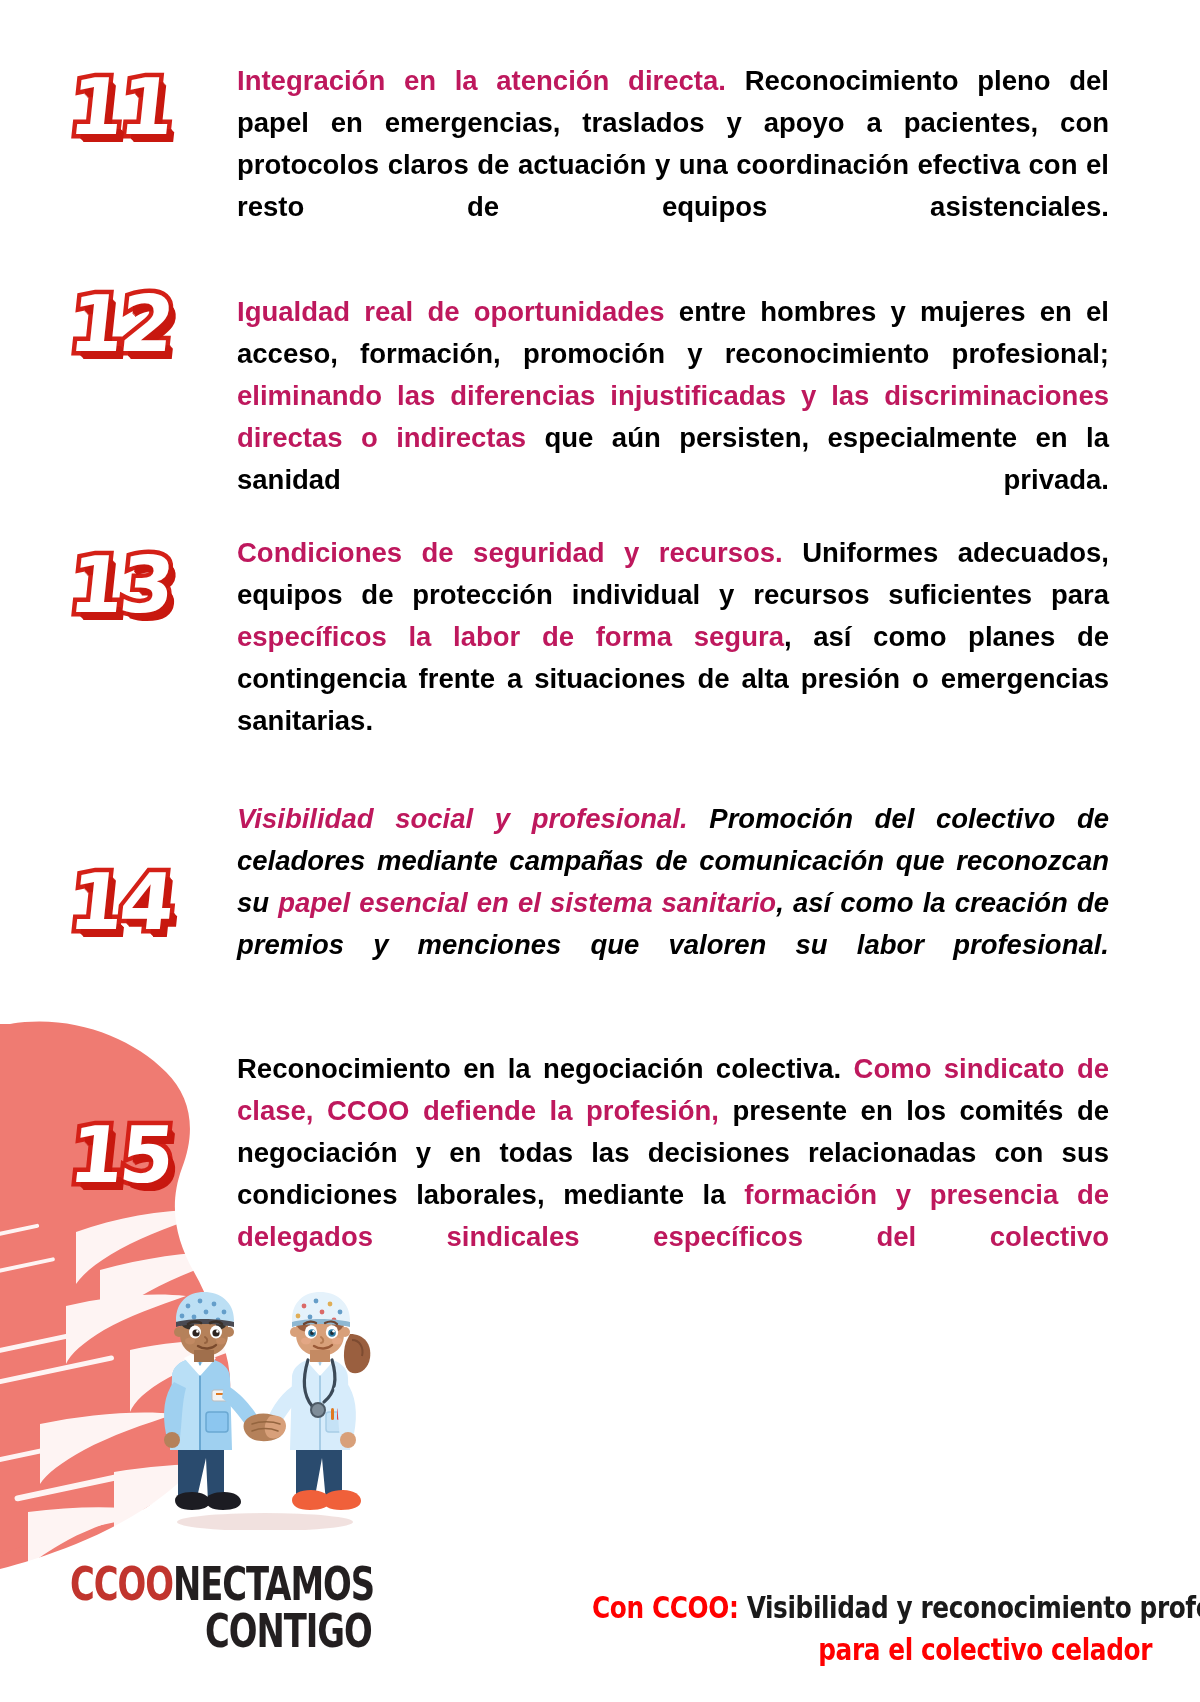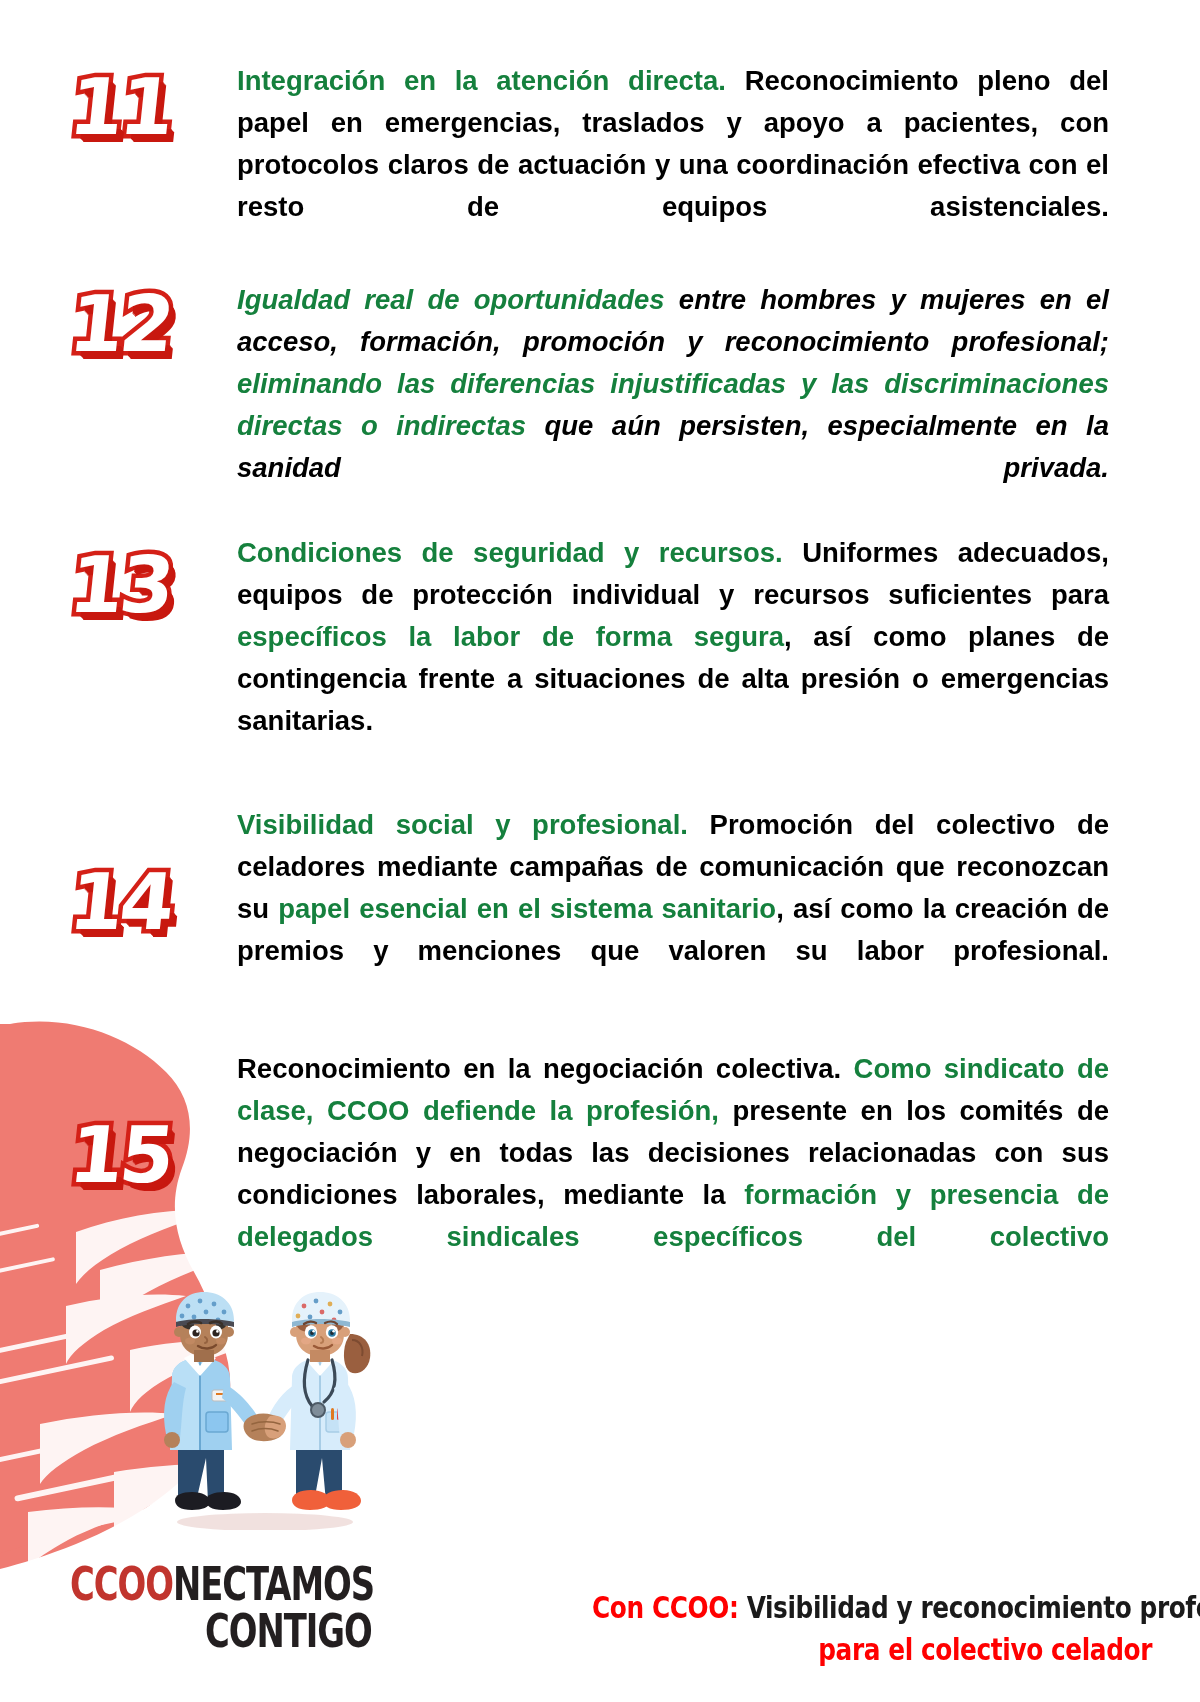--- a/index.html
+++ b/index.html
@@ -70,21 +70,21 @@
     text-align: justify;
     text-justify: inter-word;
     hyphens: none;
   }
   .body-text:after {
     content: "";
     display: inline-block;
     width: 100%;
   }
 
-  .red { color: #15803d; }
+  .red { color: #be185d; }
 
   
   .illustration {
     position: absolute;
     left: 120px;
     top: 1290px;
     width: 290px;
     height: 240px;
     z-index: 4;
   }
@@ -170,31 +170,31 @@
     </g>
   </svg>
 
   <div class="item" style="top:60px; left:55px; width:1010px;">
     <div class="badge" style="top:8px;">11</div>
     <div class="body-text" style="top:0px;"><span class="red">Integración en la atención directa.</span><span> Reconocimiento pleno del papel en emergencias, traslados y apoyo a pacientes, con protocolos claros de actuación y una coordinación efectiva con el resto de equipos asistenciales.</span></div>
   </div>
 
   <div class="item" style="top:275px; left:55px; width:1010px;">
     <div class="badge" style="top:10px;">12</div>
-    <div class="body-text" style="top:4px;font-style:italic;"><span class="red">Igualdad real de oportunidades</span><span> entre hombres y mujeres en el acceso, formación, promoción y reconocimiento profesional; </span><span class="red">eliminando las diferencias injustificadas y las discriminaciones directas o indirectas</span><span> que aún persisten, especialmente en la sanidad privada.</span></div>
+    <div class="body-text" style="top:16px;"><span class="red">Igualdad real de oportunidades</span><span> entre hombres y mujeres en el acceso, formación, promoción y reconocimiento profesional; </span><span class="red">eliminando las diferencias injustificadas y las discriminaciones directas o indirectas</span><span> que aún persisten, especialmente en la sanidad privada.</span></div>
   </div>
 
   <div class="item" style="top:532px; left:55px; width:1010px;">
     <div class="badge" style="top:14px;">13</div>
     <div class="body-text" style="top:0px;"><span class="red">Condiciones de seguridad y recursos.</span><span> Uniformes adecuados, equipos de protección individual y recursos suficientes para </span><span class="red">específicos la labor de forma segura</span><span>, así como planes de contingencia frente a situaciones de alta presión o emergencias sanitarias.</span></div>
   </div>
 
   <div class="item" style="top:788px; left:55px; width:1010px;">
     <div class="badge" style="top:75px;">14</div>
-    <div class="body-text" style="top:16px;"><span class="red">Visibilidad social y profesional.</span><span> Promoción del colectivo de celadores mediante campañas de comunicación que reconozcan su </span><span class="red">papel esencial en el sistema sanitario</span><span>, así como la creación de premios y menciones que valoren su labor profesional.</span></div>
+    <div class="body-text" style="top:10px;font-style:italic;"><span class="red">Visibilidad social y profesional.</span><span> Promoción del colectivo de celadores mediante campañas de comunicación que reconozcan su </span><span class="red">papel esencial en el sistema sanitario</span><span>, así como la creación de premios y menciones que valoren su labor profesional.</span></div>
   </div>
 
   <div class="item" style="top:1048px; left:55px; width:1010px;">
     <div class="badge" style="top:68px;">15</div>
     <div class="body-text" style="top:0px;"><span>Reconocimiento en la negociación colectiva. </span><span class="red">Como sindicato de clase, CCOO defiende la profesión,</span><span> presente en los comités de negociación y en todas las decisiones relacionadas con sus condiciones laborales, mediante la </span><span class="red">formación y presencia de delegados sindicales específicos del colectivo</span></div>
   </div>
 
   <svg class="illustration" viewBox="0 0 290 240" xmlns="http://www.w3.org/2000/svg">
 
     <ellipse cx="145" cy="232" rx="88" ry="9" fill="#d8a9a3" opacity="0.35"></ellipse>

